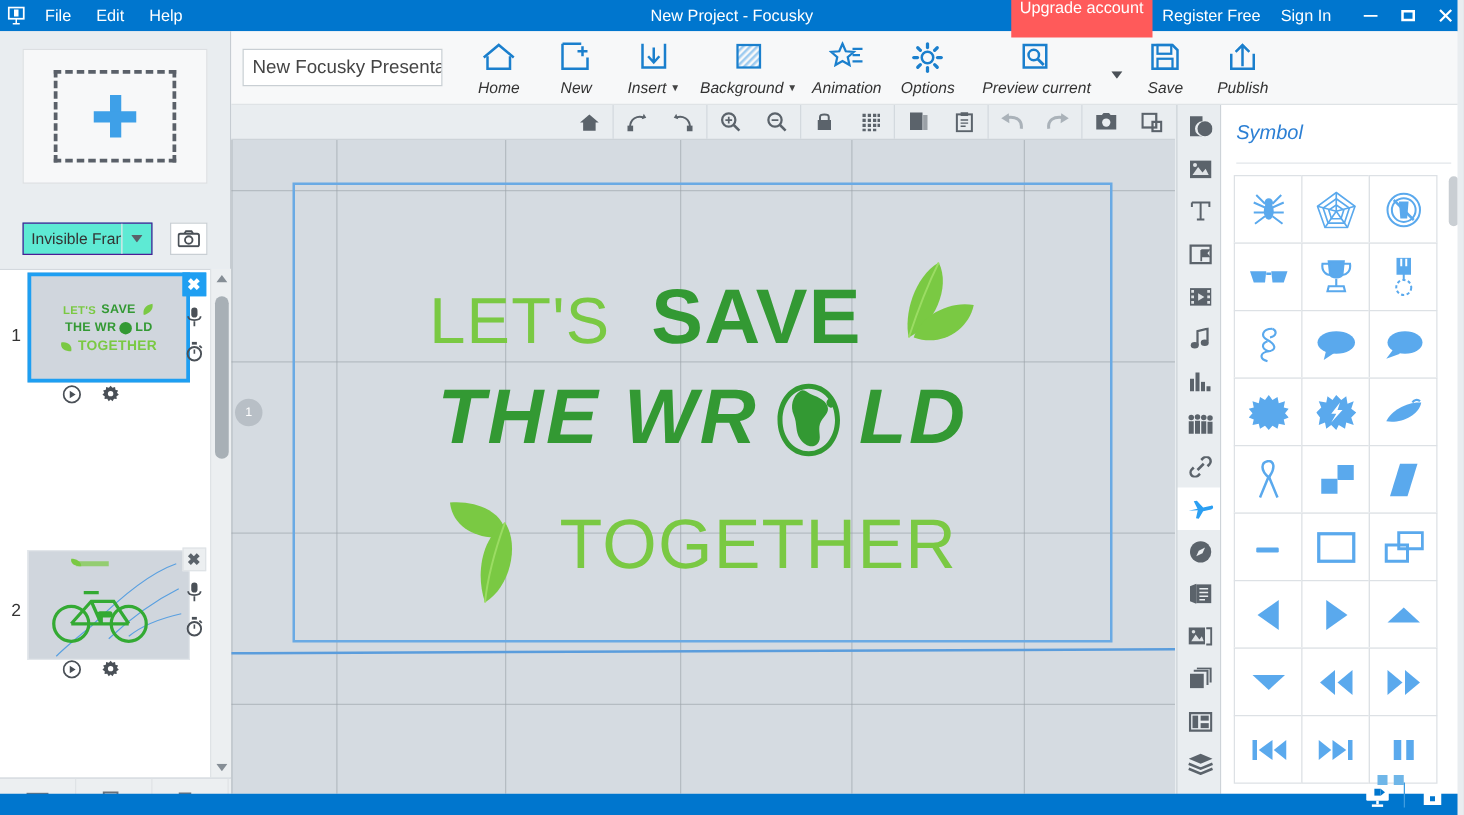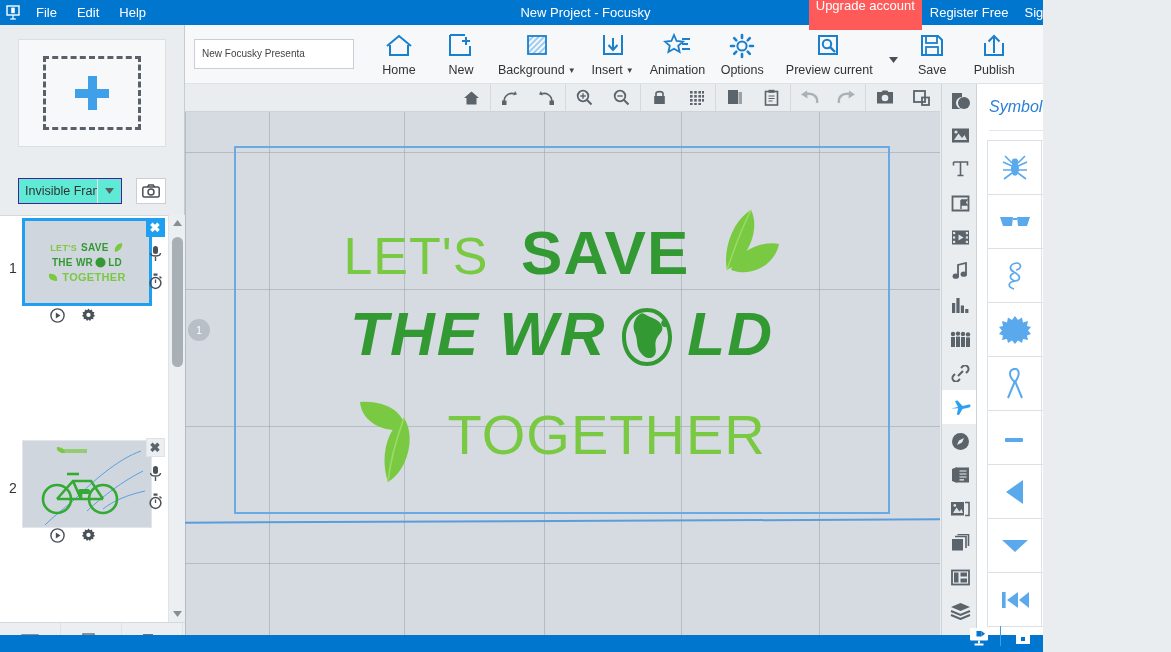--- a/index.html
+++ b/index.html
@@ -4,21 +4,21 @@
 <style>
   * { box-sizing: border-box; margin:0; padding:0; }
   html,body{width:1171px;height:652px;overflow:hidden;}
   body{
     font-family:"Liberation Sans", sans-serif;
     background:#e9edf0;
     color:#333;
     font-size:12px;
     -webkit-font-smoothing:antialiased;
   }
-  .app{position:relative;width:1043px;height:652px;overflow:hidden;}
+  .app{position:relative;width:1166px;height:652px;overflow:hidden;}
 
   
   .titlebar{
     position:absolute;left:0;top:0;width:1171px;height:25px;
     background:#0076ce;color:#fff;display:flex;align-items:center;
   }
   .tb-logo{width:26px;height:25px;display:flex;align-items:center;justify-content:center;}
   .tb-menu{display:flex;align-items:center;height:25px;}
   .tb-menu .mi{padding:0 10px;font-size:13px;line-height:25px;color:#fff;cursor:default;}
   .tb-title{
@@ -34,30 +34,30 @@
   .winbtn{width:30px;height:25px;display:flex;align-items:center;justify-content:center;cursor:pointer;}
 
   
   .ribbon{
     position:absolute;left:185px;top:25px;width:986px;height:59px;
     background:#f7f8f9;border-bottom:1px solid #dfe3e6;
     display:flex;align-items:flex-start;
   }
   .projname{
     margin:14px 0 0 9px;width:160px;height:30px;border:1px solid #c9cfd4;background:#fff;
-    font-size:10px;color:#444;padding:0 7px;line-height:28px;
+    font-size:15px;color:#444;padding:0 7px;line-height:28px;
     white-space:nowrap;overflow:hidden;
   }
   .rb-items{display:flex;align-items:flex-start;margin-left:14px;}
   .rb{
     display:flex;flex-direction:column;align-items:center;justify-content:flex-start;
     min-width:62px;padding:5px 6px 0;cursor:pointer;position:relative;height:58px;
   }
   .rb .ic{height:32px;display:flex;align-items:center;justify-content:center;}
-  .rb .lb{font-size:12.5px;color:#333;white-space:nowrap;margin-top:1px;}
+  .rb .lb{font-size:12.5px;color:#333;white-space:nowrap;margin-top:1px;font-style:italic;}
   .rb .caret{display:inline-block;margin-left:3px;font-size:8px;vertical-align:middle;color:#444;}
   .rb-preview .lb{font-size:12.5px;}
   .sepdrop{
     width:16px;height:58px;display:flex;align-items:center;justify-content:center;
     cursor:pointer;font-size:8px;color:#555;padding-top:12px;
   }
 
   
   .toolbar2{
     position:absolute;left:185px;top:84px;width:755px;height:28px;
@@ -480,42 +480,42 @@
             <path d="M2 2 L17 2 M2 2 L2 22 L22 22 L22 13" fill="none" stroke="#1a7fcd" stroke-width="2"></path>
             <path d="M18 4 L18 12 M14 8 L22 8" stroke="#1a7fcd" stroke-width="2"></path>
           </svg>
         </div>
         <div class="lb">New</div>
       </div>
 
       <div class="rb">
         <div class="ic">
           <svg width="26" height="26" viewBox="0 0 26 26">
+            <path d="M4 2 L4 21 L22 21 L22 2" fill="none" stroke="#1a7fcd" stroke-width="2"></path>
+            <path d="M13 5 L13 16 M8.5 12 L13 17 L17.5 12" fill="none" stroke="#1a7fcd" stroke-width="2"></path>
+          </svg>
+        </div>
+        <div class="lb">
+          <span>Insert</span><span class="caret">▼</span>
+        </div>
+      </div>
+
+      <div class="rb">
+        <div class="ic">
+          <svg width="26" height="26" viewBox="0 0 26 26">
             <defs>
                 <pattern id="hatch" width="4" height="4" patternUnits="userSpaceOnUse" patternTransform="rotate(45)">
               <rect width="2" height="4" fill="#9ecbf0"></rect>
                 </pattern>
               </defs>
             <rect x="4" y="3" width="18" height="18" fill="url(#hatch)" stroke="#1a7fcd" stroke-width="1.8"></rect>
           </svg>
         </div>
         <div class="lb">
           <span>Background</span><span class="caret">▼</span>
-        </div>
-      </div>
-
-      <div class="rb">
-        <div class="ic">
-          <svg width="26" height="26" viewBox="0 0 26 26">
-            <path d="M4 2 L4 21 L22 21 L22 2" fill="none" stroke="#1a7fcd" stroke-width="2"></path>
-            <path d="M13 5 L13 16 M8.5 12 L13 17 L17.5 12" fill="none" stroke="#1a7fcd" stroke-width="2"></path>
-          </svg>
-        </div>
-        <div class="lb">
-          <span>Insert</span><span class="caret">▼</span>
         </div>
       </div>
 
       <div class="rb">
         <div class="ic">
           <svg width="28" height="26" viewBox="0 0 28 26">
             <path d="M11 2 L13.6 8 L20 8.6 L15.2 12.8 L16.6 19 L11 15.8 L5.4 19 L6.8 12.8 L2 8.6 L8.4 8 Z" fill="none" stroke="#1a7fcd" stroke-width="1.8"></path>
             <path d="M19 6 L27 6 M19 11 L25 11 M19 16 L27 16" stroke="#1a7fcd" stroke-width="1.8"></path>
           </svg>
         </div>

